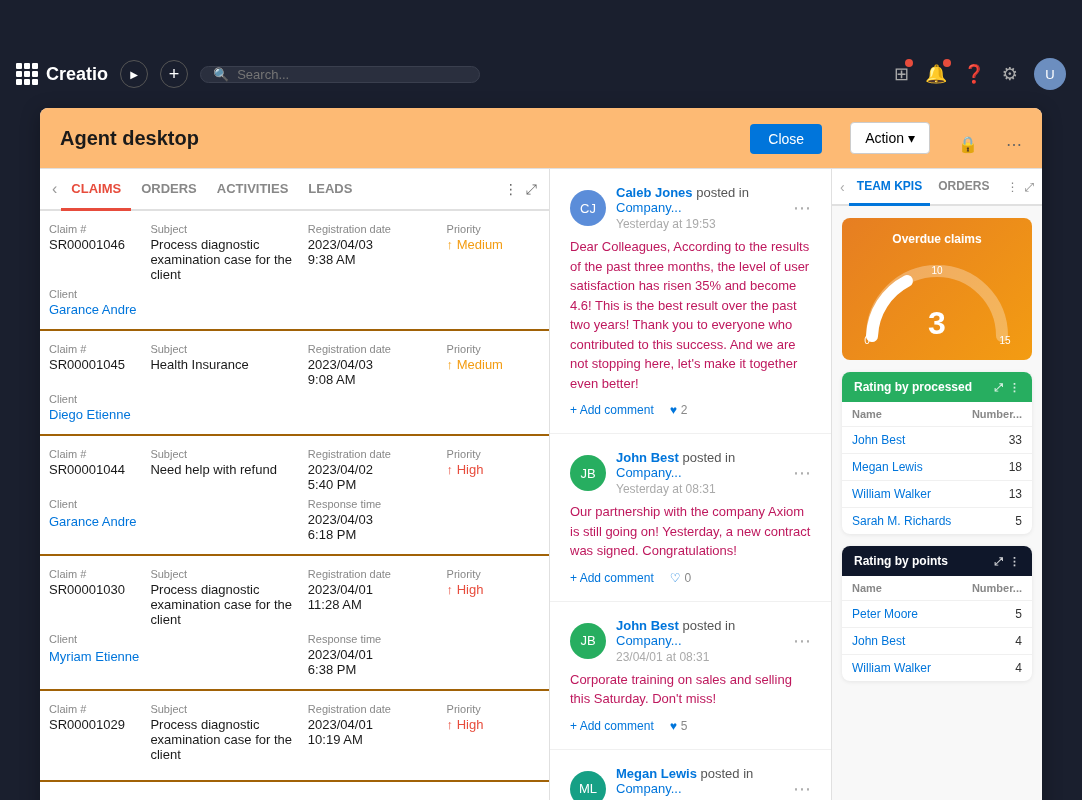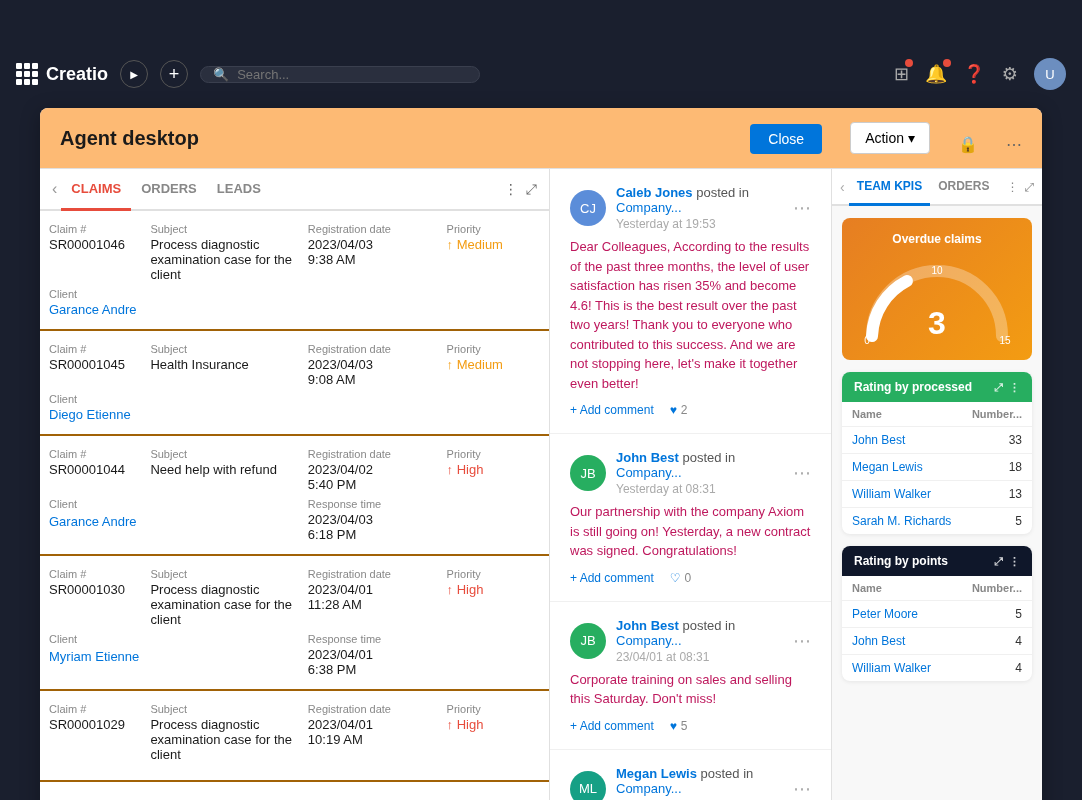--- a/index.html
+++ b/index.html
@@ -203,20 +203,21 @@
     </div>
   </div>
 
   <div class="panels">
 
     <div class="left-panel">
       <div class="tabs">
         <span class="back-arrow">‹</span>
         <a class="tab active">CLAIMS</a>
         <a class="tab">ORDERS</a>
+        <a class="tab">ACTIVITIES</a>
         <a class="tab">LEADS</a>
         <div class="tab-spacer"></div>
         <div class="tab-icons">
           <span>⋮</span>
           <span>⤢</span>
         </div>
       </div>
 
       <div class="claims-list">
 

